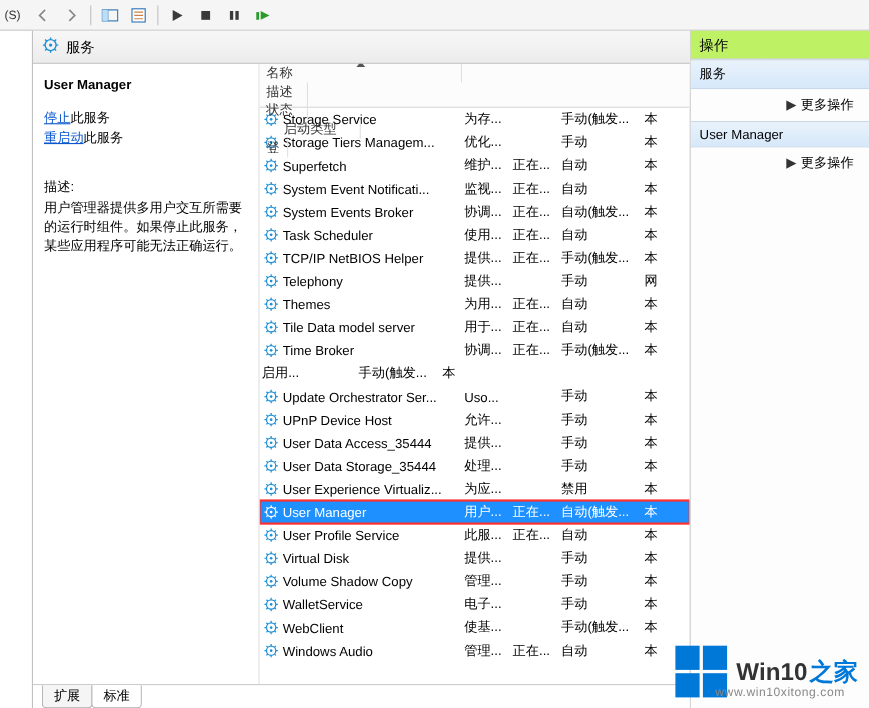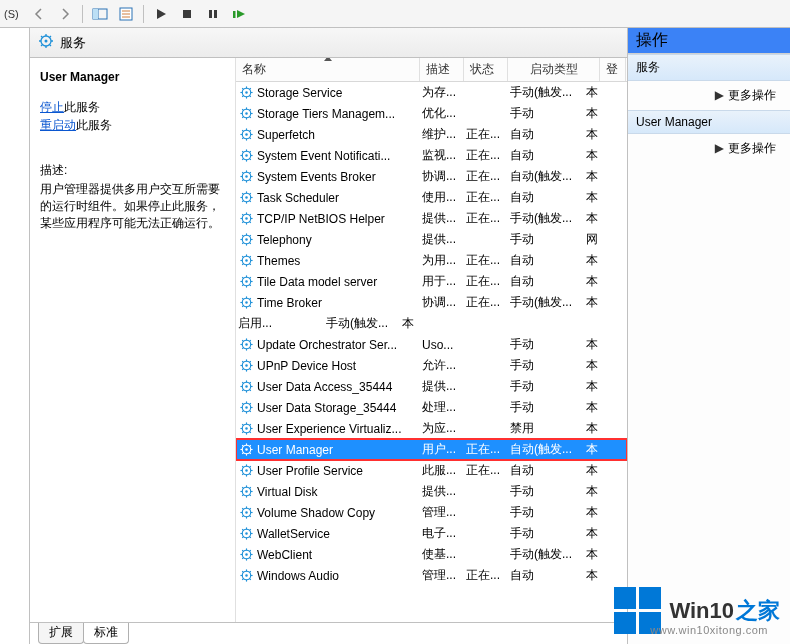--- a/index.html
+++ b/index.html
@@ -46,21 +46,21 @@
   width: 206px; padding:12px 10px 10px 10px; border-right:1px solid #e0e0e0;
   overflow:hidden;
 }
 .detail-pane h3 { font-size:12px; font-weight:bold; margin-bottom:14px; }
 .detail-pane a { color:#0b57d0; text-decoration:underline; cursor:pointer; }
 .detail-pane .links { line-height:18px; margin-bottom:28px; }
 .detail-pane .desc-label { margin-bottom:2px; }
 .detail-pane .desc-text { line-height:17px; }
 .list-pane { flex:1; display:flex; flex-direction:column; overflow:hidden; }
 .colheaders {
-  height:24px; display:flex; background:#fcfcfc; border-bottom:1px solid #d8d8d8;
+  height:40px; display:flex; background:#fcfcfc; border-bottom:1px solid #d8d8d8;flex-direction:column;
 }
 .colheaders .ch {
   border-right:1px solid #e0e0e0; display:flex; align-items:center; padding:0 6px;
   font-size:12px; color:#333; position:relative; cursor:pointer;
 }
 .ch.name { width:184px; }
 .ch.desc { width:44px; }
 .ch.status { width:44px; }
 .ch.startup { width:76px;margin-left:16px; }
 .ch.logon { width:26px; }
@@ -104,22 +104,22 @@
   border:1px solid #b0b0b0; border-top-left-radius:0; border-top-right-radius:0;
   border-bottom-left-radius:4px; border-bottom-right-radius:4px;
   border-top:none;
   background:#f5f5f5; margin-right:-1px; cursor:pointer;
 }
 .tab.active { background:#fff; position:relative; z-index:1; }
 .right-panel {
   flex:1; background:#fdfdfd; display:flex; flex-direction:column;
 }
 .right-header {
-  height:26px; background:#3b82f6; border-bottom:1px solid #d0d0d0;
-  display:flex; align-items:center; padding:0 8px; font-size:16px;
+  height:26px; background:#bef264; border-bottom:1px solid #d0d0d0;
+  display:flex; align-items:center; padding:0 8px; font-size:13px;
 }
 .right-body { padding:0; }
 .right-section-hdr {
   background:linear-gradient(#e9f2fb,#d6e8fa); padding:4px 8px; font-size:12px;
   border-top:1px solid #c9d9ea; border-bottom:1px solid #c9d9ea;
 }
 .right-link { padding:6px 14px; font-size:12px; cursor:pointer;text-align:right; }
 .logo {
   position:absolute; right:10px; bottom:10px;
   display:flex; align-items:center; gap:8px;padding-left:48px;

